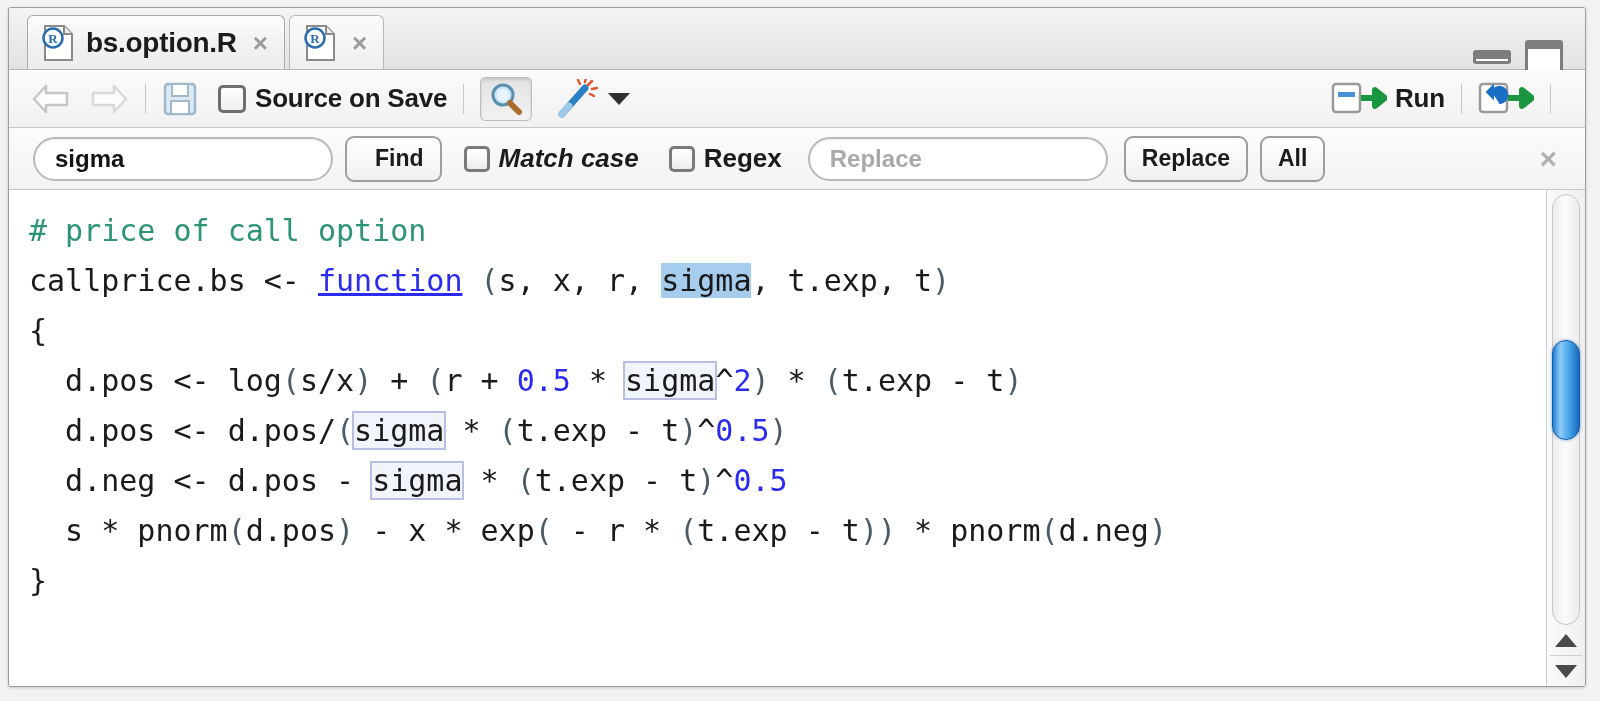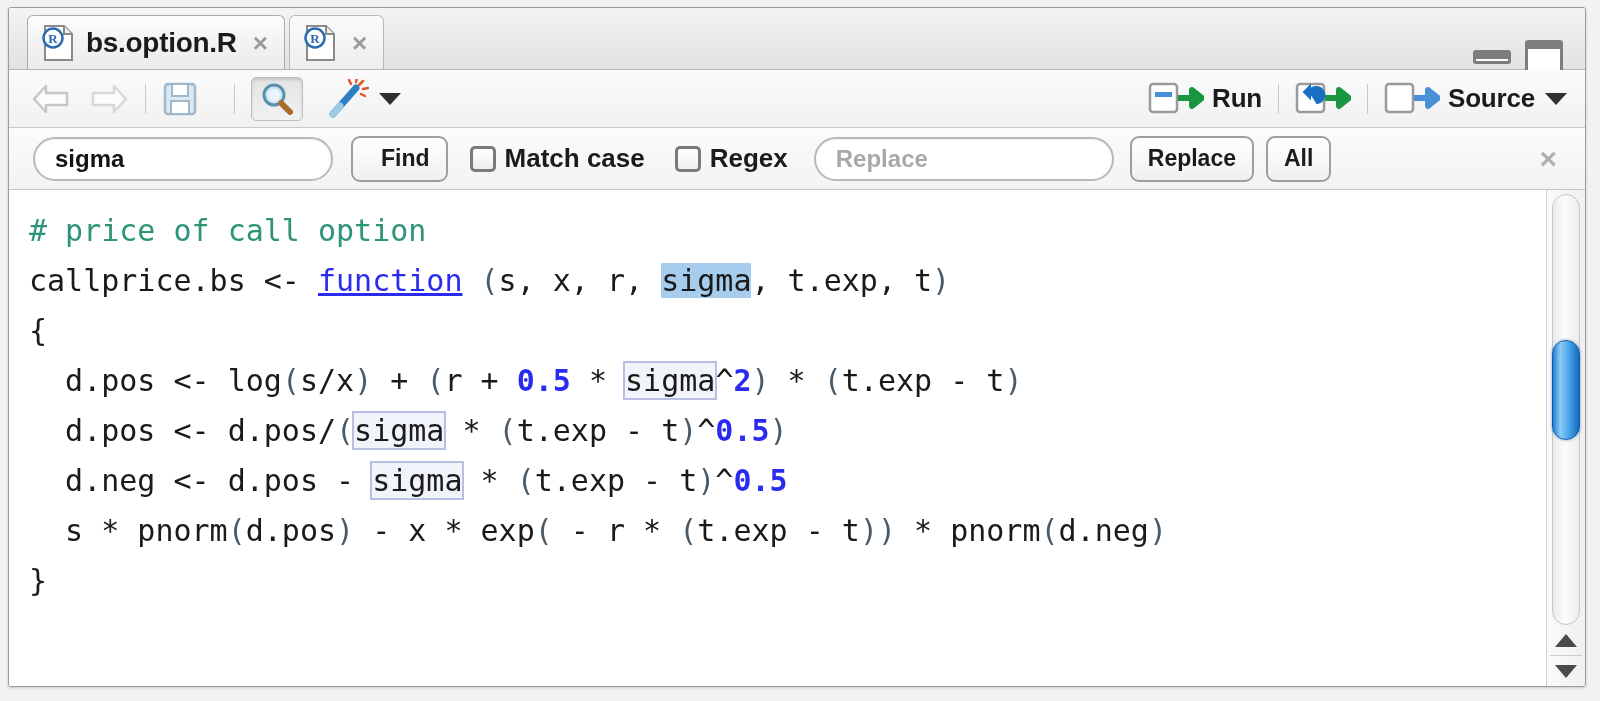--- a/index.html
+++ b/index.html
@@ -259,21 +259,21 @@
     font-size: 30px;
     line-height: 50px;
     color: #1a1a1a;
     white-space: pre;
     letter-spacing: 0px;
     box-sizing: border-box;
     overflow: hidden;
   }
   .tok-comment { color: #2e9478; }
   .tok-keyword { color: #2b2bf0; text-decoration: underline; }
-  .tok-number  { color: #2b2bf0; font-weight: bold; }
+  .tok-number  { color: #2b2bf0; }
   .tok-paren   { color: #4a5a66; }
   .hl-active {
     background: #a6cdee;
     border-radius: 1px;
   }
   .hl-match {
     background: #f2f4fb;
     outline: 2px solid #b9bfe4;
     outline-offset: 0px;
   }
@@ -386,20 +386,24 @@
     <div class="tb-sep"></div>
 
     <div class="tb-item" style="margin-right:20px;">
       <svg width="36" height="36" viewBox="0 0 36 36">
         <rect x="3" y="3" width="30" height="30" rx="3" fill="#dce8f2" stroke="#9fb8cc" stroke-width="2.5"></rect>
         <rect x="10" y="3" width="16" height="12" fill="#ffffff" stroke="#9fb8cc" stroke-width="2"></rect>
         <rect x="9" y="20" width="18" height="13" fill="#ffffff" stroke="#9fb8cc" stroke-width="2"></rect>
       </svg>
     </div>
 
+    <div class="tb-item">
+      <span class="chk-box"></span>
+      <span class="tb-text">Source on Save</span>
+    </div>
 
     <div class="tb-sep"></div>
 
     <div class="icon-btn-pressed">
       <svg width="36" height="36" viewBox="0 0 36 36">
         <circle cx="15" cy="14" r="10" fill="#cfe6f7" stroke="#5a8fae" stroke-width="3"></circle>
         <circle cx="15" cy="14" r="6" fill="#e9f4fd" stroke="none"></circle>
         <line x1="22" y1="22" x2="31" y2="31" stroke="#a86c2e" stroke-width="6" stroke-linecap="round"></line>
       </svg>
     </div>
@@ -434,38 +438,30 @@
       <div class="tb-item">
         <svg width="56" height="38" viewBox="0 0 56 38">
           <rect x="2" y="4" width="27" height="28" rx="3" fill="#ffffff" stroke="#9a9a9a" stroke-width="2.5"></rect>
           <path d="M21 23 A8 8 0 1 0 15 10 L15 6 L9 12 L15 18 L15 14" fill="#1a6fc4" stroke="#1a6fc4" stroke-width="2"></path>
           <path d="M30 18 L44 18 M44 10 L54 18 L44 26 Z" stroke="#1a9641" stroke-width="6" fill="#1a9641" stroke-linejoin="round"></path>
         </svg>
       </div>
 
       <div class="tb-sep"></div>
 
-      <div class="tb-item">
-        <svg width="56" height="38" viewBox="0 0 56 38">
-          <rect x="2" y="4" width="27" height="28" rx="3" fill="#ffffff" stroke="#9a9a9a" stroke-width="2.5"></rect>
-          <path d="M30 18 L44 18 M44 10 L54 18 L44 26 Z" stroke="#4a90d9" stroke-width="6" fill="#4a90d9" stroke-linejoin="round"></path>
-        </svg>
-        <span class="tb-text" style="margin-left:8px;">Source</span>
-        <span class="caret-down"></span>
-      </div>
     </div>
   </div>
 
   <div id="find-bar">
 
     <div class="text-field" id="find-input">sigma</div>
 
-    <div class="pill-btn" style="margin-left:18px;padding-left:28px;">Find</div>
-
-    <div class="chk-group" style="margin-left:22px;">
+    <div class="pill-btn" style="margin-left:12px;padding-left:28px;">Find</div>
+
+    <div class="chk-group" style="margin-left:22px;font-style:italic;">
       <span class="chk-box small"></span>
       <span class="chk-label">Match case</span>
     </div>
 
     <div class="chk-group" style="margin-left:30px;">
       <span class="chk-box small"></span>
       <span class="chk-label">Regex</span>
     </div>
 
     <div class="text-field placeholder" id="replace-input" style="margin-left:26px;">Replace</div>

